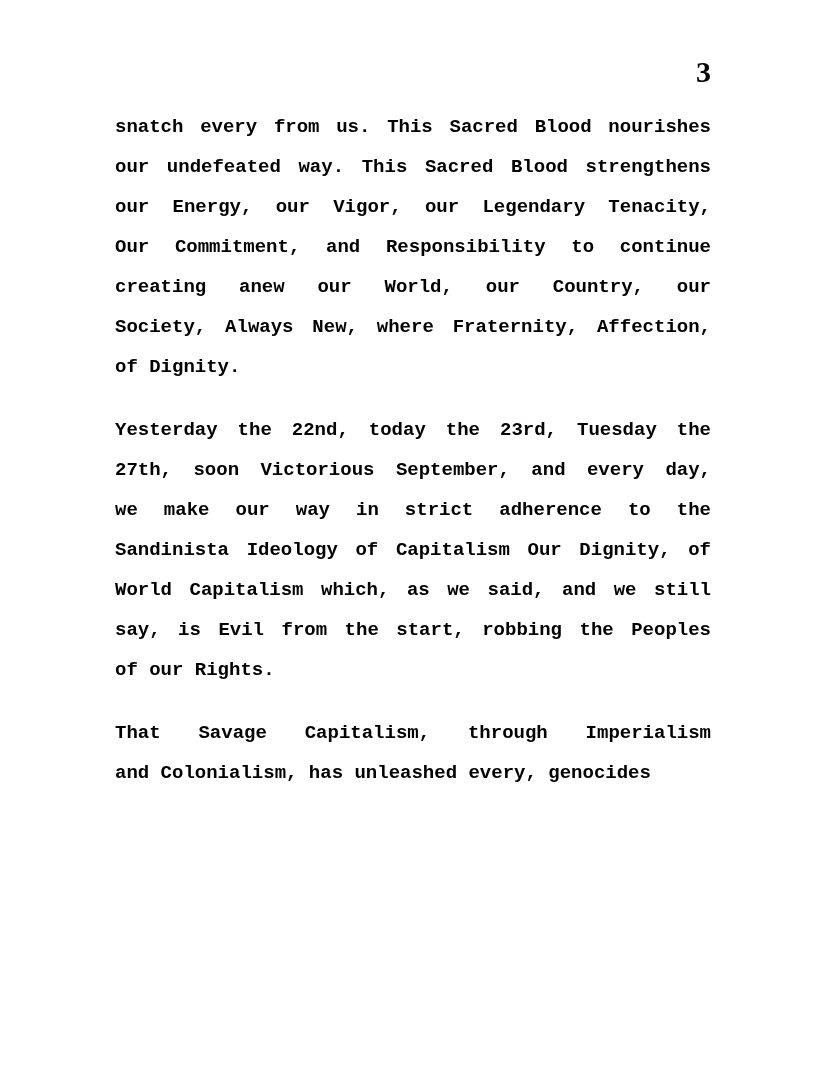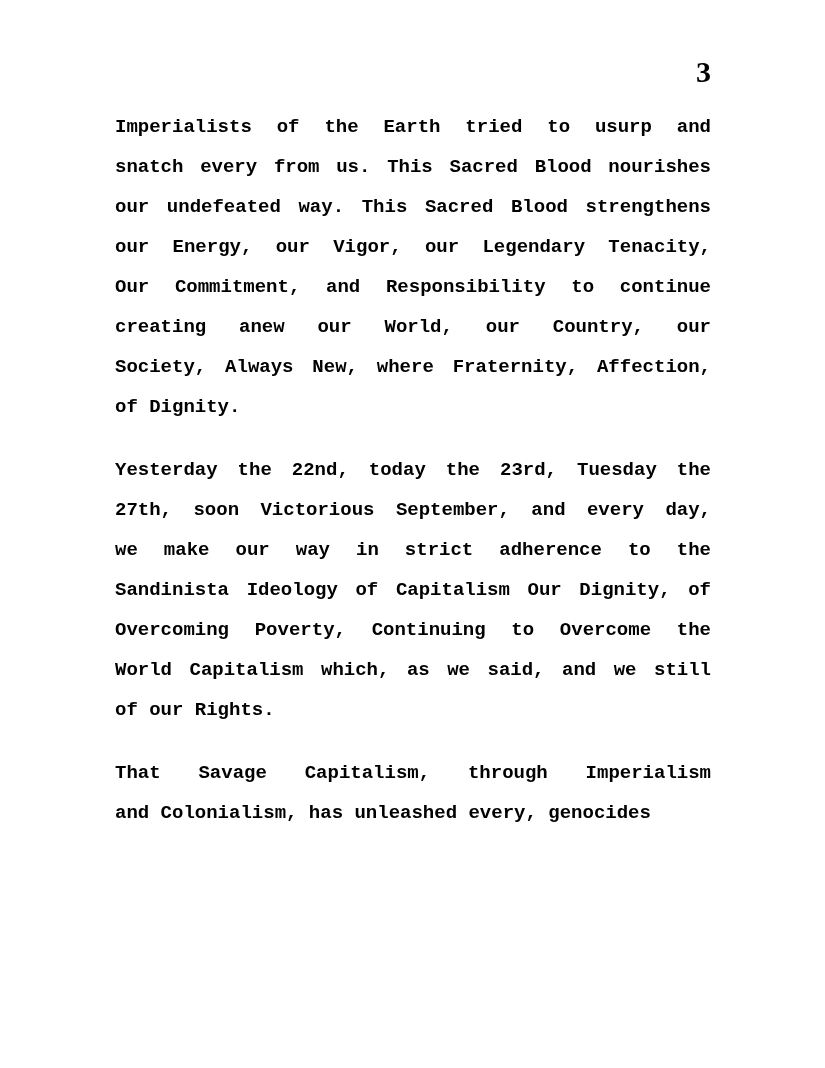--- a/index.html
+++ b/index.html
@@ -50,36 +50,35 @@
     text-align-last: left;
   }
 </style>
 </head>
 <body>
 
 <div class="page">
   <div class="page-number">3</div>
   <div class="doc-body" id="doc-body">
       <div class="para">
-        <div class="line">Imperialists of the Earth tried to usurp and</div>
         <div class="line">snatch every from us. This Sacred Blood nourishes</div>
         <div class="line">our undefeated way. This Sacred Blood strengthens</div>
         <div class="line">our Energy, our Vigor, our Legendary Tenacity,</div>
         <div class="line">Our Commitment, and Responsibility to continue</div>
         <div class="line">creating anew our World, our Country, our</div>
         <div class="line">Society, Always New, where Fraternity, Affection,</div>
         <div class="line last">of Dignity.</div>
       </div>
       <div class="para">
         <div class="line">Yesterday the 22nd, today the 23rd, Tuesday the</div>
         <div class="line">27th, soon Victorious September, and every day,</div>
         <div class="line">we make our way in strict adherence to the</div>
         <div class="line">Sandinista Ideology of Capitalism Our Dignity, of</div>
-        <div class="line">Overcoming Poverty, Continuing to Overcome the</div>
         <div class="line">World Capitalism which, as we said, and we still</div>
+        <div class="line">say, is Evil from the start, robbing the Peoples</div>
         <div class="line last">of our Rights.</div>
       </div>
       <div class="para">
         <div class="line">That Savage Capitalism, through Imperialism</div>
         <div class="line last">and Colonialism, has unleashed every, genocides</div>
       </div>
     </div>
 </div>
 
 </body></html>

